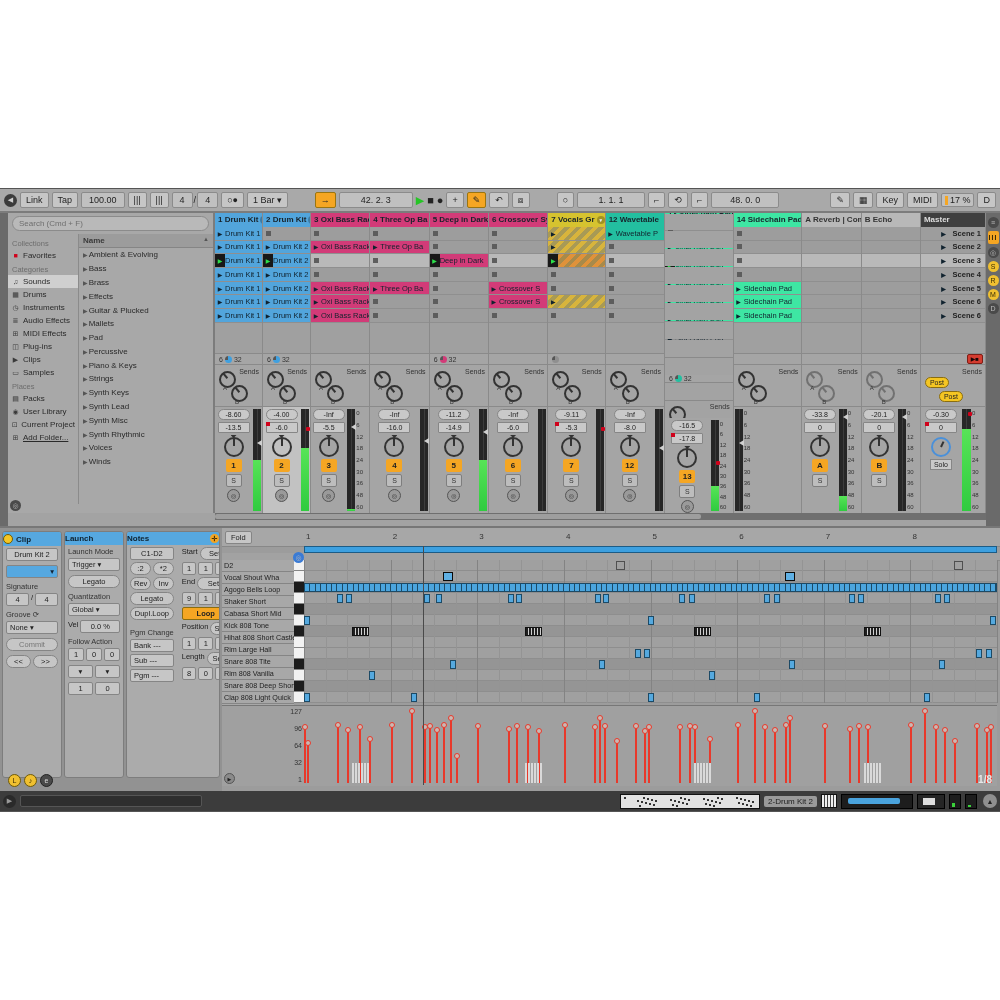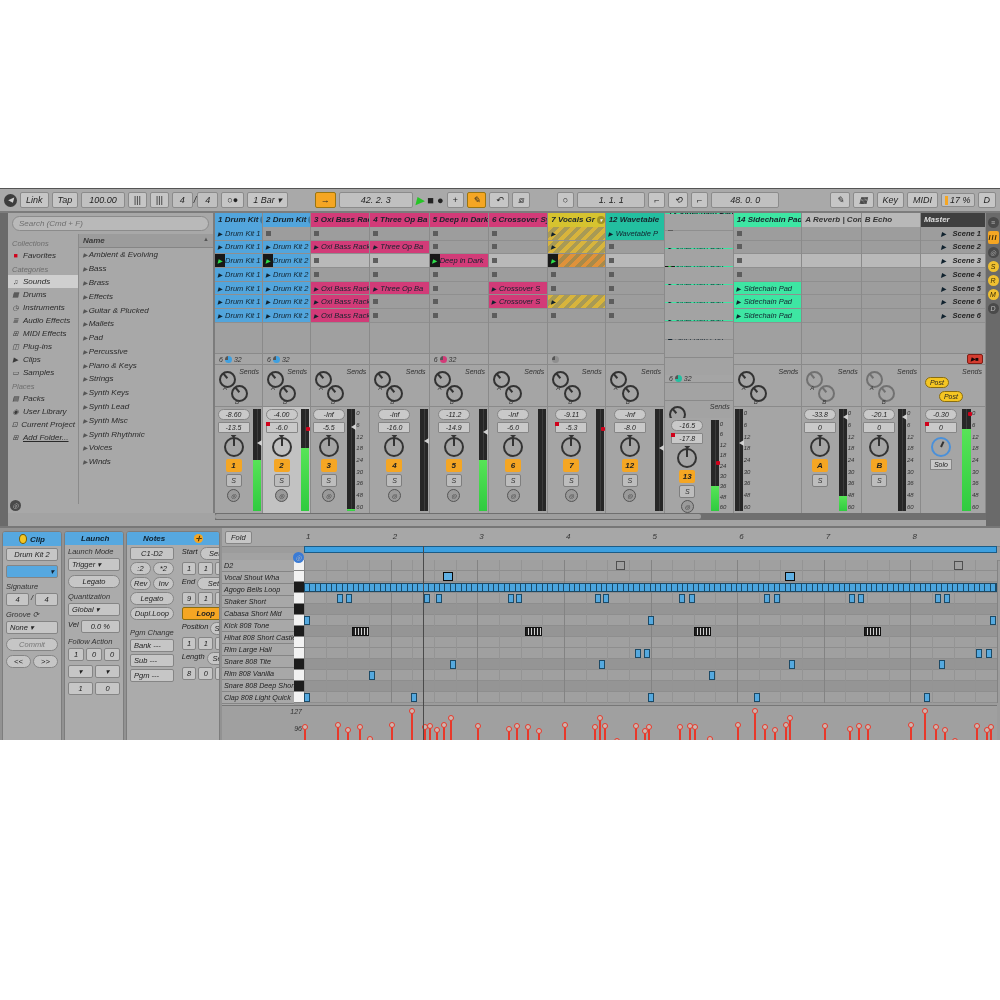--- a/index.html
+++ b/index.html
@@ -1,16 +1,16 @@
 <!DOCTYPE html>
 <html><head>
 <meta charset="utf-8">
 <style>
   html,body{margin:0;padding:0;background:#fff;font-family:"Liberation Sans",sans-serif;}
-  .page{position:relative;width:1000px;height:740px;background:#fff;overflow:hidden;font-style:italic;}
+  .page{position:relative;width:1000px;height:1000px;background:#fff;overflow:hidden;}
   .app{position:absolute;top:188px;left:0;width:1000px;height:622px;background:#a3a3a3;border-top:1px solid #555;border-bottom:1px solid #555;}
   
   .toolbar{position:absolute;top:0;left:0;right:0;height:24px;background:#a9a9a9;border-bottom:2px solid #7c7c7c;display:flex;align-items:center;gap:3px;padding:0 4px;box-sizing:border-box;font-size:9px;color:#232323;}
   .tb-btn{background:#c6c6c6;border:1px solid #8b8b8b;border-radius:2px;padding:2px 5px;line-height:10px;white-space:nowrap;}
   .tb-field{background:#c0c0c0;border:1px solid #8b8b8b;border-radius:2px;padding:2px 7px;line-height:10px;white-space:nowrap;}
   .tb-orange{background:#f5a623;border-color:#9a7510;}
   .tb-grp{display:flex;gap:1px;align-items:center;}
   .sp{flex:1;}
   .circ-dark{width:13px;height:13px;border-radius:50%;background:#3c3c3c;color:#cfcfcf;font-size:7px;display:flex;align-items:center;justify-content:center;}
   .play-g{color:#26c526;font-size:11px;}
@@ -83,21 +83,21 @@
   .stopall{background:#d43c30;border:1px solid #7e1d15;border-radius:2px;color:#1a0505;font-size:6px;padding:0 3px;line-height:8px;}
   .solob{background:#c9c9c9;border:1px solid #868686;font-size:7px;padding:0 3px;color:#222;line-height:9px;}
   .xfade{width:16px;height:16px;border:2px solid #4a90d9;border-radius:50%;position:relative;margin-top:2px;}
   .xfade i{position:absolute;left:50%;top:2px;width:2px;height:6px;background:#333;transform-origin:50% 6px;transform:translateX(-50%) rotate(25deg);}
   .hscroll{height:7px;background:#6f6f6f;position:relative;}
   .hscroll .hnd{position:absolute;left:0;top:1px;height:5px;width:63%;background:#9e9e9e;border-radius:2px;}
   
   .bottom{position:absolute;top:337px;left:0;right:0;height:265px;background:#9a9a9a;border-top:2px solid #777;}
   .cpanel{position:absolute;left:0;top:0;width:222px;height:265px;background:#929292;display:flex;gap:2px;padding:3px 2px;box-sizing:border-box;font-size:7.5px;color:#222;}
   .cbox{background:#ababab;border:1px solid #7d7d7d;border-radius:3px;overflow:hidden;display:flex;flex-direction:column;height:245px;}
-  .cbox .hd{background:#56a8e0;color:#0e2230;font-weight:bold;padding:2px 16px;font-size:8px;display:flex;align-items:center;gap:3px;}
+  .cbox .hd{background:#56a8e0;color:#0e2230;font-weight:bold;padding:2px 0;font-size:8px;display:flex;align-items:center;gap:3px;}
   .cfield{background:#c6c6c6;border:1px solid #858585;border-radius:2px;padding:1px 3px;margin:2px 3px;text-align:center;white-space:nowrap;overflow:hidden;}
   .cpill{background:#c6c6c6;border:1px solid #858585;border-radius:7px;padding:1px 3px;text-align:center;white-space:nowrap;}
   .clabel{padding:2px 3px 0 3px;color:#333;white-space:nowrap;}
   .cjoin{display:flex;gap:2px;margin:2px 3px;}
   .cjoin .cfield,.cjoin .cpill{margin:0;flex:1;}
   .loopbtn{background:#f5a623;border:1px solid #8a6d10;border-radius:2px;text-align:center;font-weight:bold;margin:2px 3px;padding:1px 0;}
   .ydot{width:8px;height:8px;border-radius:50%;background:#f5c623;border:1px solid #6f5a08;}
   .plus-o{margin-left:auto;width:9px;height:9px;border-radius:50%;background:#f5a623;color:#4a3305;font-size:7px;line-height:9px;text-align:center;}
   .cpc{position:absolute;bottom:6px;left:8px;display:flex;gap:3px;}
   .cpc .c{width:11px;height:11px;border-radius:50%;background:#f0c030;border:1px solid #6f5a08;font-size:7px;display:flex;align-items:center;justify-content:center;color:#3a2c05;}

